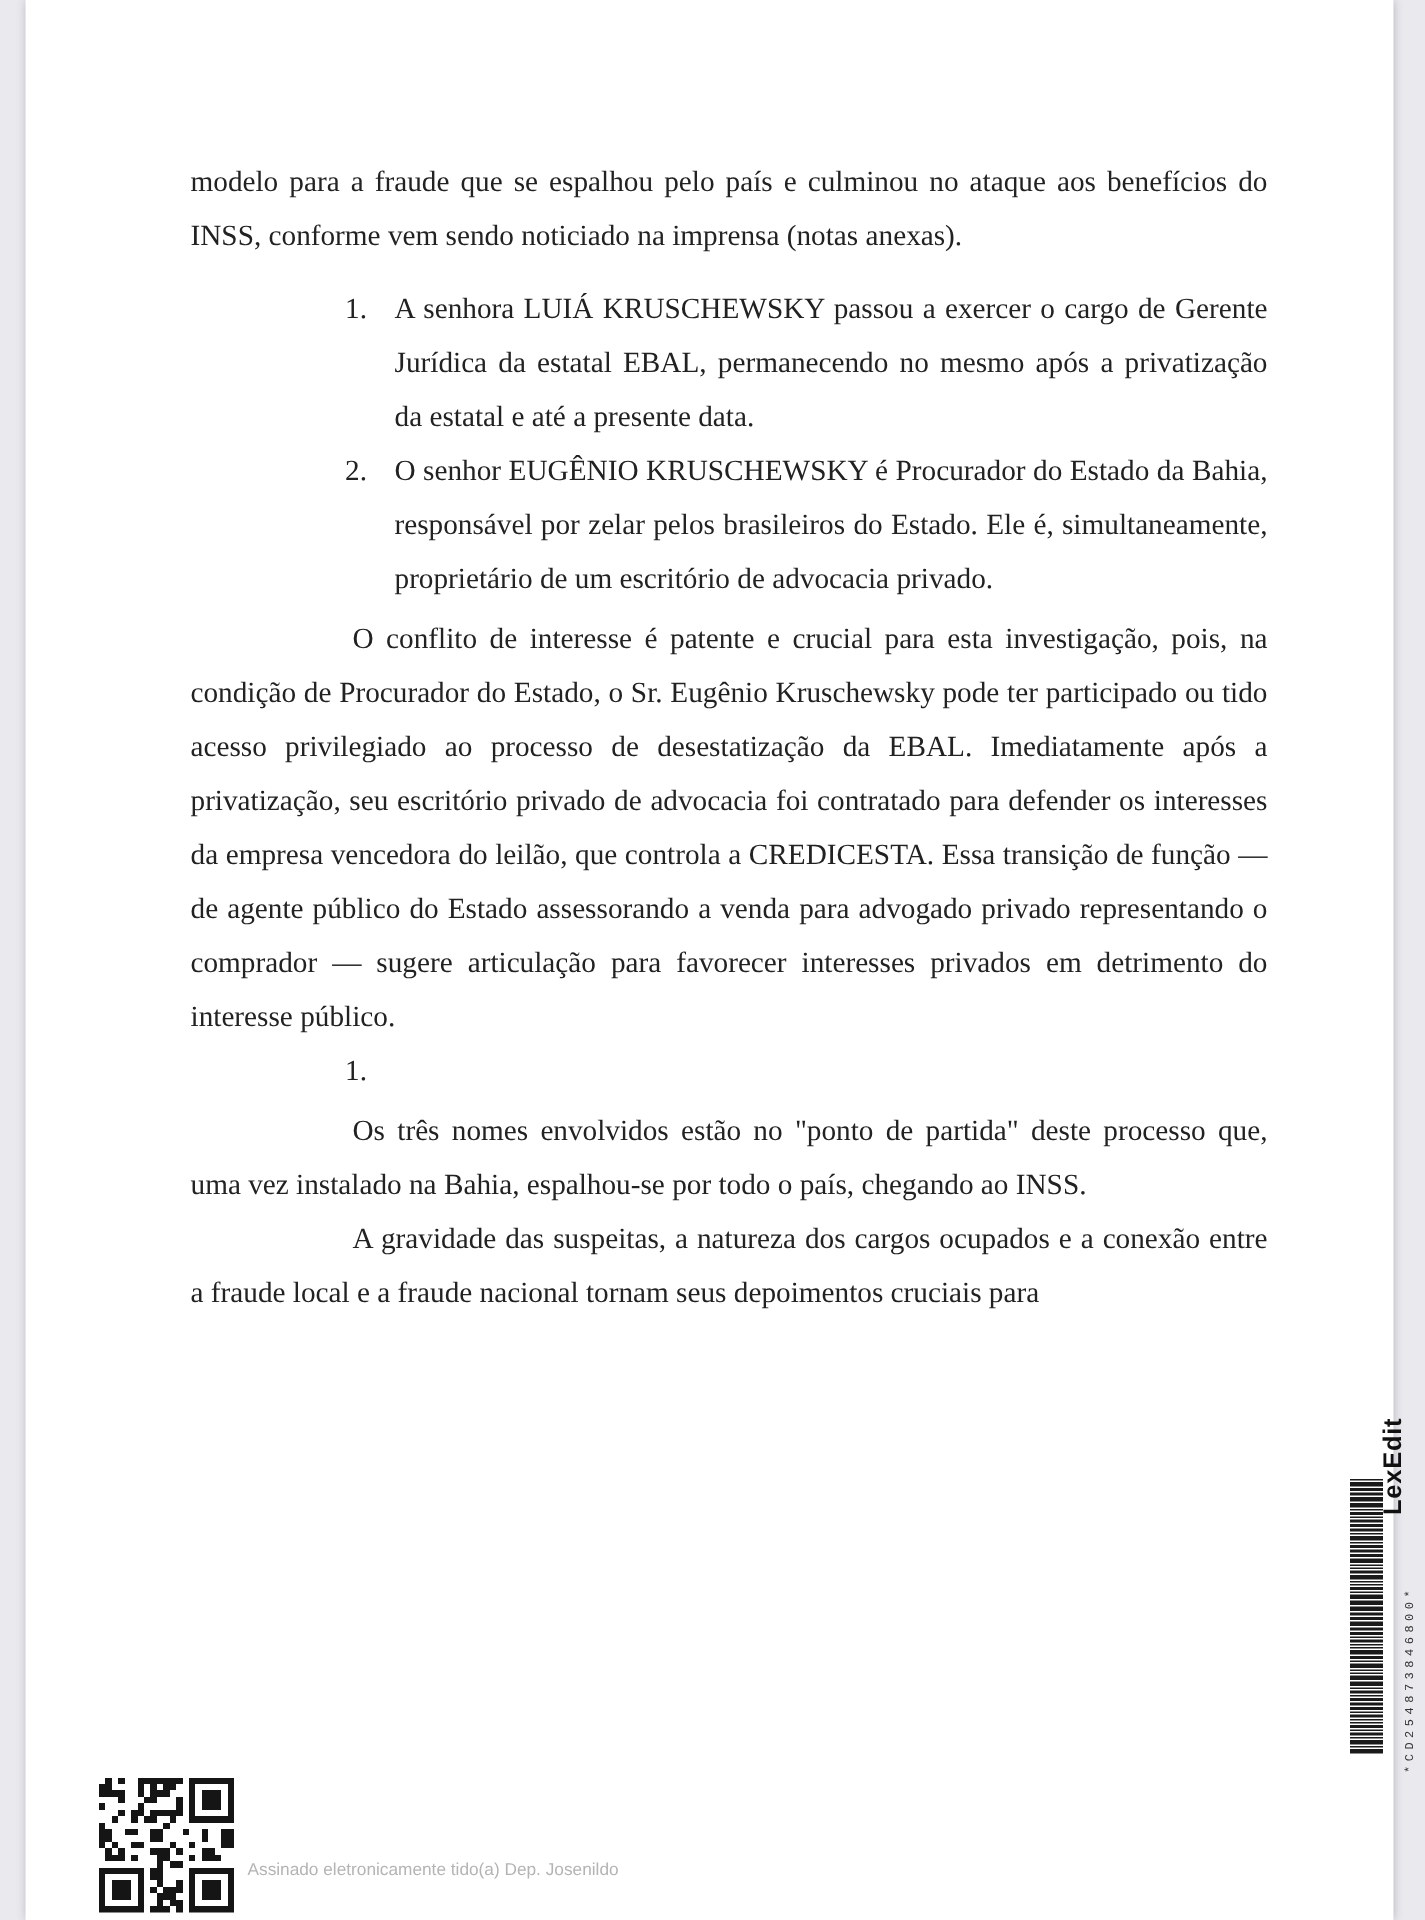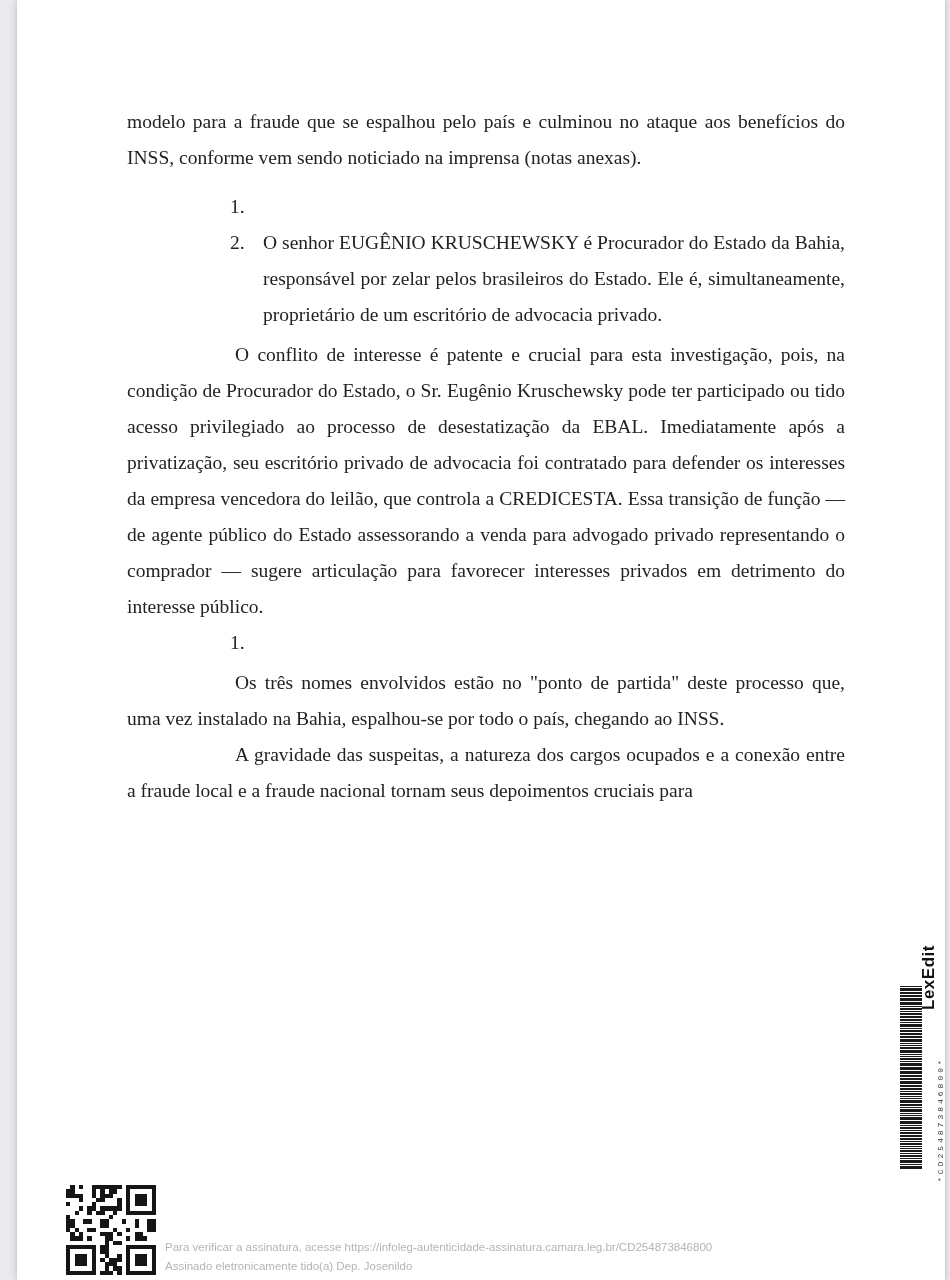--- a/index.html
+++ b/index.html
@@ -13,21 +13,20 @@
   body{
     width:950px;height:1280px;
     background:var(--canvas-bg);
     position:relative;overflow:hidden;
     font-family:"Liberation Serif","DejaVu Serif",serif;
   }
   .page{
     position:absolute;left:17px;top:0;width:912px;height:1280px;
     background:var(--page-bg);
     box-shadow:0 0 6px rgba(110,110,125,.45);
-    padding-left:16px;
   }
   .content{
     position:absolute;left:110px;top:104px;width:718px;
     font-size:19.5px;line-height:36px;color:var(--text);
     text-align:justify;
   }
   .content p{margin:0;text-indent:108px;}
   .content p.continuation{text-indent:0;margin-bottom:13px;}
   .content p.spaced-before{}
   .olist{margin:0 0 4px 0;}
@@ -64,20 +63,21 @@
 <body>
 
 <div class="page">
 
   <div class="content">
     <p class="continuation">modelo para a fraude que se espalhou pelo país e culminou no ataque aos benefícios do INSS, conforme vem sendo noticiado na imprensa (notas anexas).</p>
 
     <div class="olist">
       <div class="li-row">
         <span class="li-num">1.</span>
+        <span class="li-text">A senhora LUIÁ KRUSCHEWSKY passou a exercer o cargo de Gerente Jurídica da estatal EBAL, permanecendo no mesmo após a privatização da estatal e até a presente data.</span>
       </div>
       <div class="li-row">
         <span class="li-num">2.</span>
         <span class="li-text">O senhor EUGÊNIO KRUSCHEWSKY é Procurador do Estado da Bahia, responsável por zelar pelos brasileiros do Estado. Ele é, simultaneamente, proprietário de um escritório de advocacia privado.</span>
       </div>
     </div>
 
     <p>O conflito de interesse é patente e crucial para esta investigação, pois, na condição de Procurador do Estado, o Sr. Eugênio Kruschewsky pode ter participado ou tido acesso privilegiado ao processo de desestatização da EBAL. Imediatamente após a privatização, seu escritório privado de advocacia foi contratado para defender os interesses da empresa vencedora do leilão, que controla a CREDICESTA. Essa transição de função — de agente público do Estado assessorando a venda para advogado privado representando o comprador — sugere articulação para favorecer interesses privados em detrimento do interesse público.</p>
 
     <div class="olist">
@@ -366,17 +366,16 @@
         <rect x="14" y="20" width="1" height="1"></rect>
         <rect x="15" y="20" width="1" height="1"></rect>
         <rect x="16" y="20" width="1" height="1"></rect>
         <rect x="17" y="20" width="1" height="1"></rect>
         <rect x="18" y="20" width="1" height="1"></rect>
         <rect x="19" y="20" width="1" height="1"></rect>
         <rect x="20" y="20" width="1" height="1"></rect>
       </svg></div>
 
   <div class="footer">
-    <div>Para verificar a assinatura, acesse https://infoleg-autenticidade-assinatura.camara.leg.br/CD254873846800</div>
     <div>Assinado eletronicamente tido(a) Dep. Josenildo</div>
   </div>
 
 </div>
 
 </body></html>

